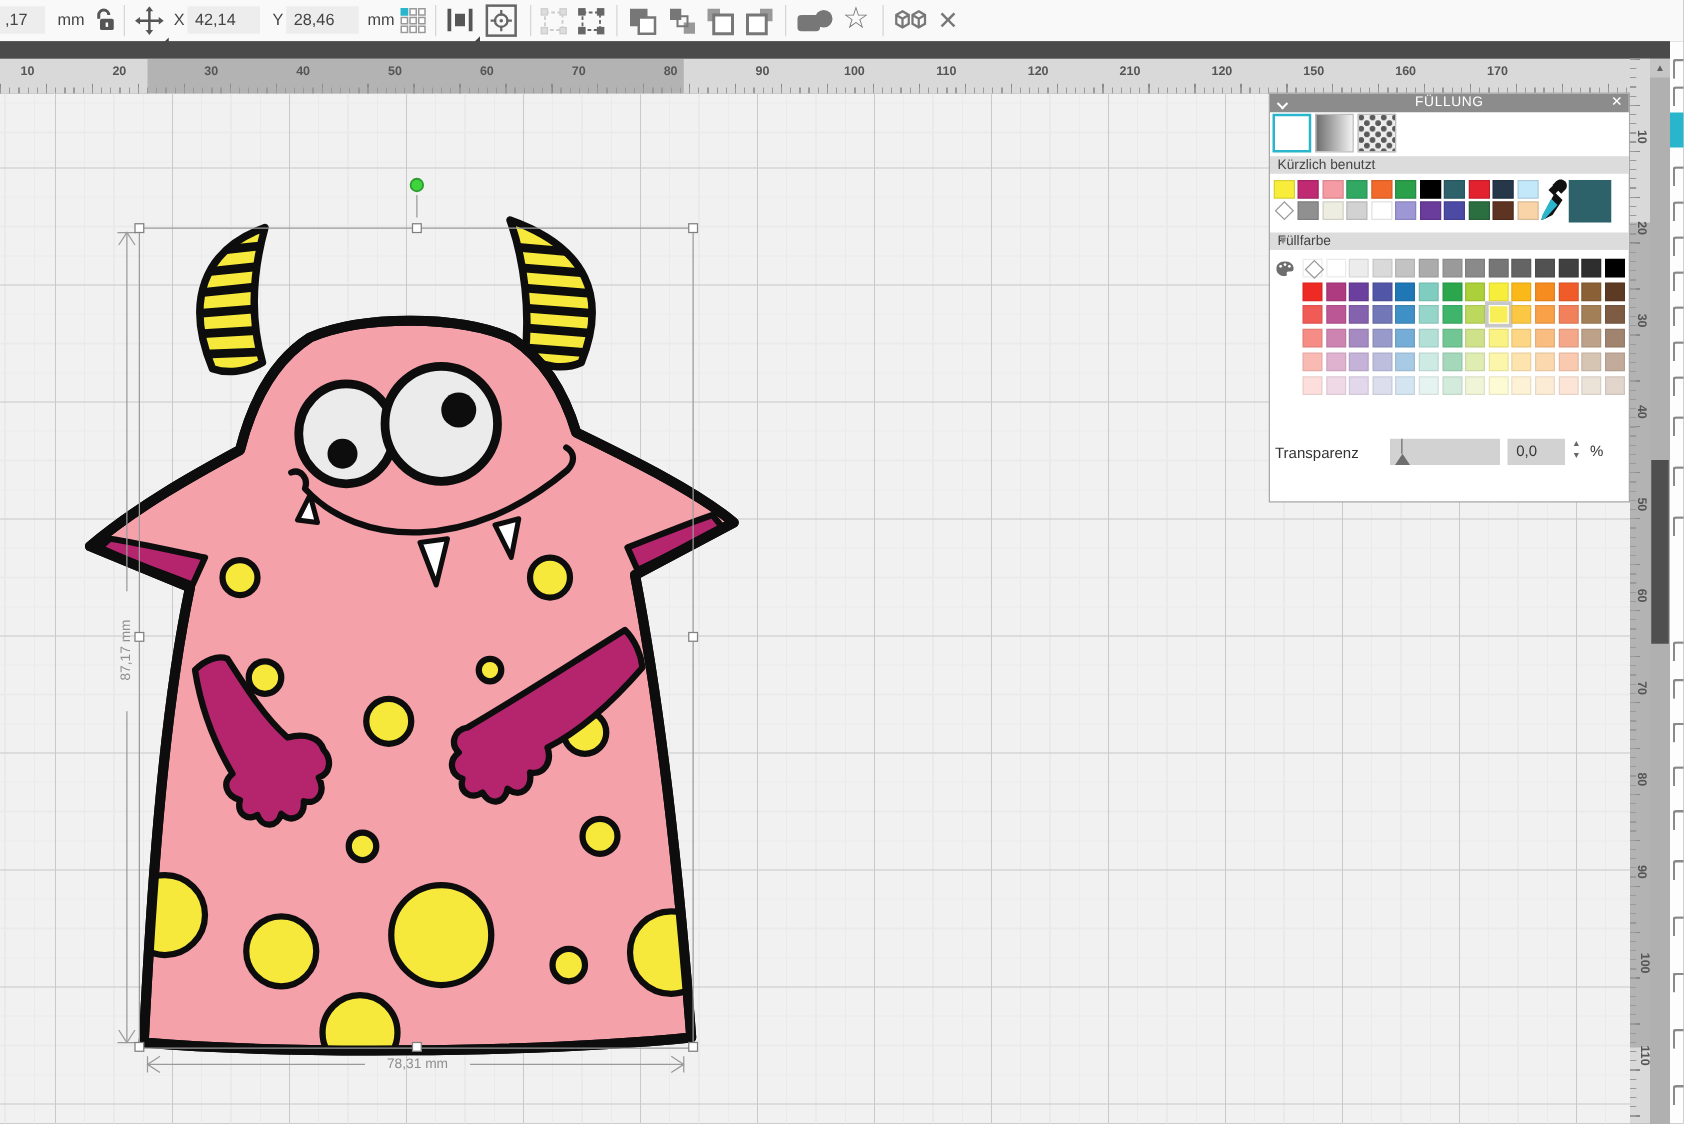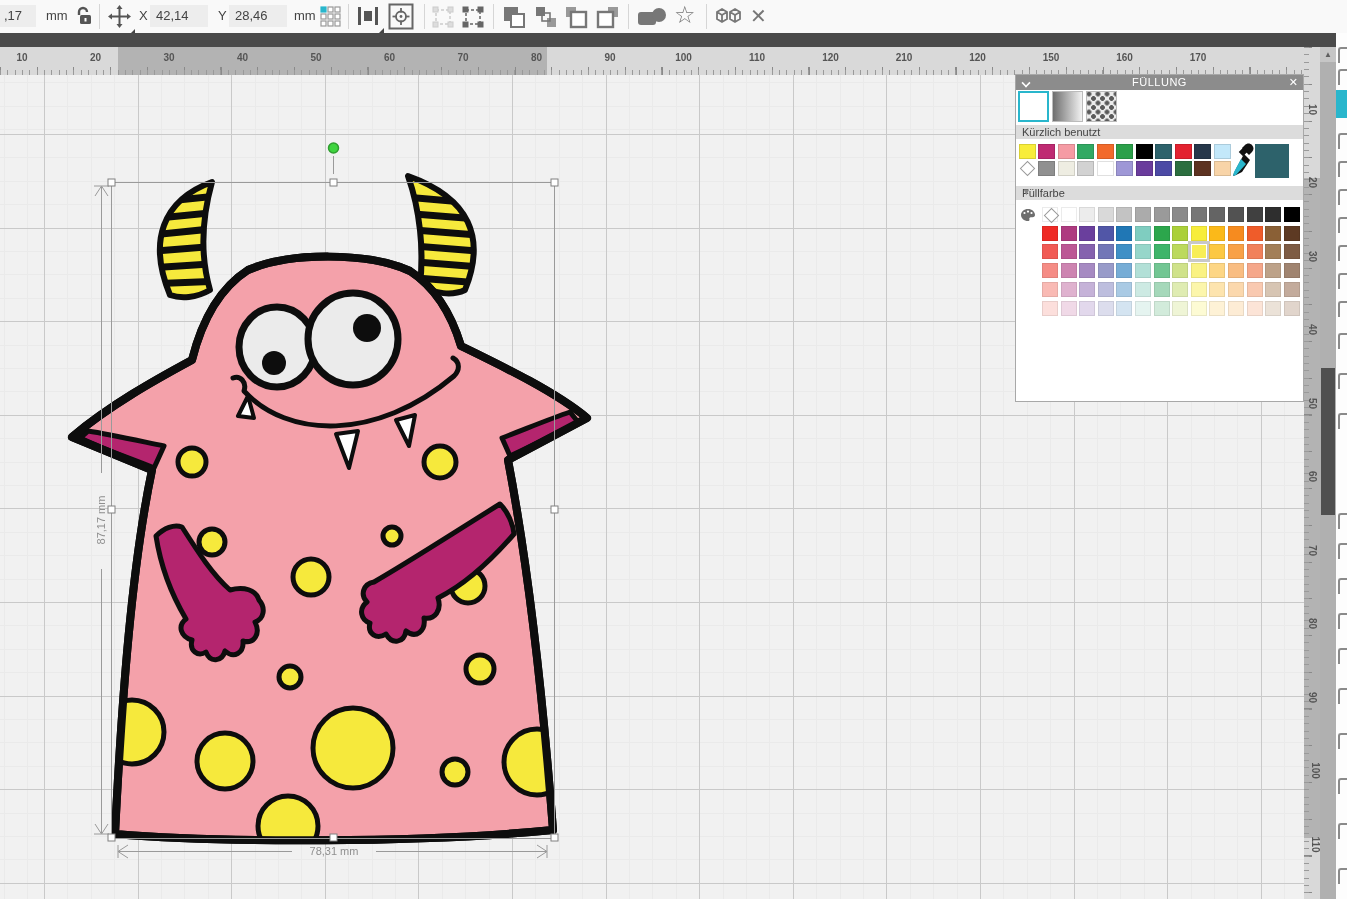--- a/index.html
+++ b/index.html
@@ -510,20 +510,33 @@
         <div class="sw2" style="background: rgb(229, 244, 240); left: 119px; top: 95.5px; position: absolute;"></div>
         <div class="sw2" style="background: rgb(210, 235, 219); left: 137.6px; top: 95.5px; position: absolute;"></div>
         <div class="sw2" style="background: rgb(239, 245, 214); left: 156.2px; top: 95.5px; position: absolute;"></div>
         <div class="sw2" style="background: rgb(253, 251, 212); left: 174.8px; top: 95.5px; position: absolute;"></div>
         <div class="sw2" style="background: rgb(254, 242, 214); left: 193.4px; top: 95.5px; position: absolute;"></div>
         <div class="sw2" style="background: rgb(253, 236, 213); left: 212px; top: 95.5px; position: absolute;"></div>
         <div class="sw2" style="background: rgb(252, 228, 215); left: 230.6px; top: 95.5px; position: absolute;"></div>
         <div class="sw2" style="background: rgb(235, 226, 216); left: 249.2px; top: 95.5px; position: absolute;"></div>
         <div class="sw2" style="background: rgb(225, 213, 204); left: 267.8px; top: 95.5px; position: absolute;"></div>
       </div>
+    <div class="transp">
+      <div class="lab">Transparenz</div>
+      <div class="slider">
+        <div class="hline"></div>
+        <div class="handle"></div>
+      </div>
+      <div class="tval">0,0</div>
+      <div class="spin">
+        <div>▲</div>
+        <div>▼</div>
+      </div>
+      <div class="pct">%</div>
+    </div>
   </div>
 
   <div class="vruler">
     <div class="hl"></div>
     <div>
         <span class="vnum" style="top: 57px;">10</span>
         <span class="vnum" style="top: 130.45px;">20</span>
         <span class="vnum" style="top: 203.9px;">30</span>
         <span class="vnum" style="top: 277.35px;">40</span>
         <span class="vnum" style="top: 350.8px;">50</span>

